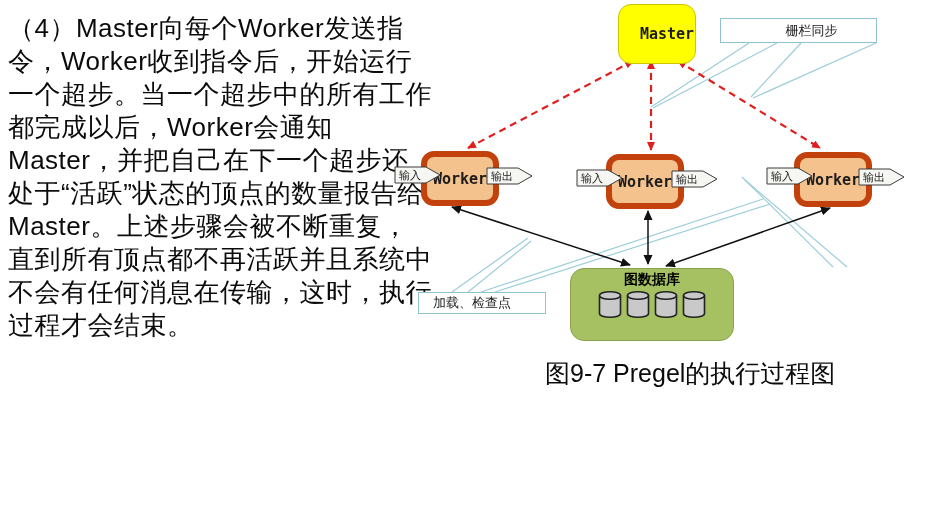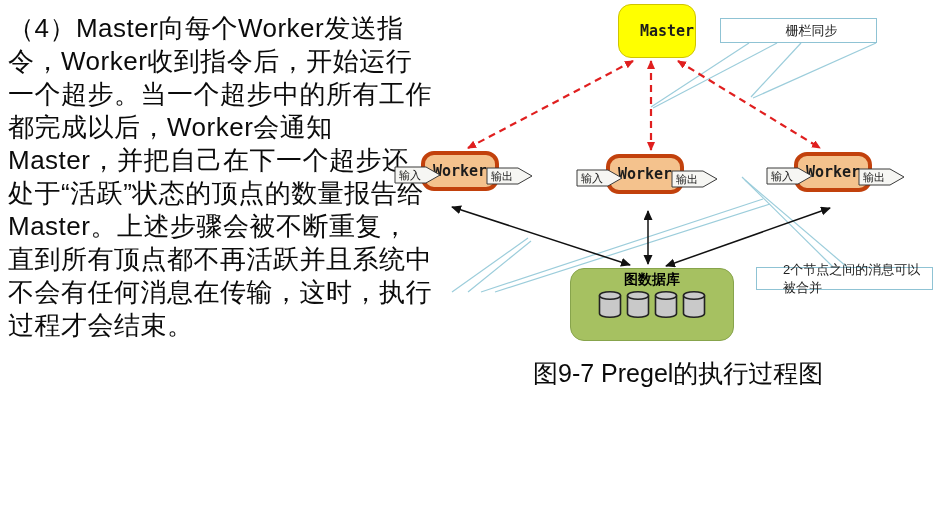--- a/index.html
+++ b/index.html
@@ -10,23 +10,23 @@
   .para{position:absolute;font-size:26px;line-height:1.27;letter-spacing:0.5px;color:#0b0b0b;}
   #para4{left:8px;top:12px;width:426px;}
   #para5{left:8px;top:394px;width:560px;}
 
   .diagram{position:absolute;left:0;top:0;width:937px;height:508px;}
   #connectors{position:absolute;left:0;top:0;pointer-events:none;}
 
   .node{position:absolute;display:flex;align-items:center;justify-content:center;
         box-sizing:border-box;font-family:"DejaVu Sans Mono","Liberation Mono",monospace;
         font-weight:bold;font-size:15px;color:#1c1c1c;}
-  #master{left:618px;top:4px;width:78px;height:54px;background:#ffff00;
+  #master{left:618px;top:4px;width:78px;height:60px;background:#ffff00;
           border:1px solid #cfc400;border-radius:13px;padding-left:20px;}
-  .worker{width:78px;height:40px;background:#f4c28d;border:4px solid #c2410c;border-radius:13px;}
+  .worker{width:78px;height:55px;background:#f4c28d;border:6px solid #c2410c;border-radius:13px;}
   #worker1{left:421px;top:151px;}
   #worker2{left:606px;top:154px;}
   #worker3{left:794px;top:152px;}
 
   .tag{position:absolute;}
   #in1{left:394px;top:166px;} #out1{left:486px;top:167px;}
   #in2{left:576px;top:169px;} #out2{left:671px;top:170px;}
   #in3{left:766px;top:167px;} #out3{left:858px;top:168px;}
   .tag text{font-family:"Liberation Sans",sans-serif;font-size:11px;fill:#222;}
 
@@ -34,21 +34,21 @@
            display:flex;align-items:center;justify-content:center;font-size:13px;color:#222;padding-left:26px;}
   #barrier{left:720px;top:18px;width:157px;height:25px;}
   #load{left:418px;top:292px;width:128px;height:22px;justify-content:flex-start;padding-left:14px;}
   #combine{left:756px;top:267px;width:177px;height:23px;}
 
   #db{position:absolute;left:570px;top:268px;width:164px;height:73px;background:#a6c161;
       border:1px solid #87a44c;border-radius:14px;box-sizing:border-box;text-align:center;}
   #db .db-title{margin-top:2px;font-weight:bold;font-size:14px;color:#000000;}
   #db .cyl-row{display:flex;justify-content:center;gap:4px;margin-top:1px;}
 
-  #caption{position:absolute;left:533px;top:357px;width:290px;text-align:center;
+  #caption{position:absolute;left:545px;top:357px;width:290px;text-align:center;
            font-size:25px;color:#0b0b0b;white-space:nowrap;}
 </style>
 </head>
 <body>
 
 <div class="diagram">
 
   <div id="para4" class="para">（4）Master向每个Worker发送指令，Worker收到指令后，开始运行一个超步。当一个超步中的所有工作都完成以后，Worker会通知Master，并把自己在下一个超步还处于“活跃”状态的顶点的数量报告给Master。上述步骤会被不断重复，直到所有顶点都不再活跃并且系统中不会有任何消息在传输，这时，执行过程才会结束。</div>
 
   <svg id="connectors" width="937" height="508">
@@ -145,20 +145,20 @@
         <path d="M1.5 5.5 v18 a10.5 3.8 0 0 0 21 0 v-18" fill="#c9c9c9" stroke="#222" stroke-width="1.6"></path>
         <ellipse cx="12" cy="5.5" rx="10.5" ry="3.8" fill="#c9c9c9" stroke="#222" stroke-width="1.6"></ellipse>
       </svg>
       <svg width="24" height="30">
         <path d="M1.5 5.5 v18 a10.5 3.8 0 0 0 21 0 v-18" fill="#c9c9c9" stroke="#222" stroke-width="1.6"></path>
         <ellipse cx="12" cy="5.5" rx="10.5" ry="3.8" fill="#c9c9c9" stroke="#222" stroke-width="1.6"></ellipse>
       </svg>
     </div>
   </div>
 
+  <div id="load" class="callout">
+    <span>加载、检查点</span>
+  </div>
 
-  <div id="combine" class="callout">
-    <span>2个节点之间的消息可以被合并</span>
-  </div>
 
   <div id="caption">图9-7 Pregel的执行过程图</div>
 
 </div>
 
 </body></html>

